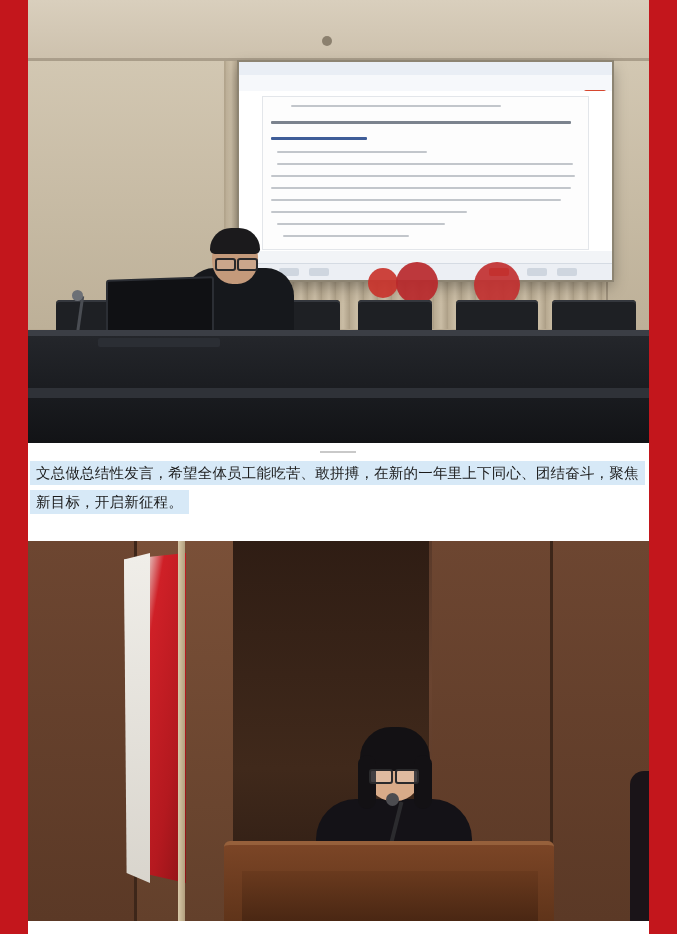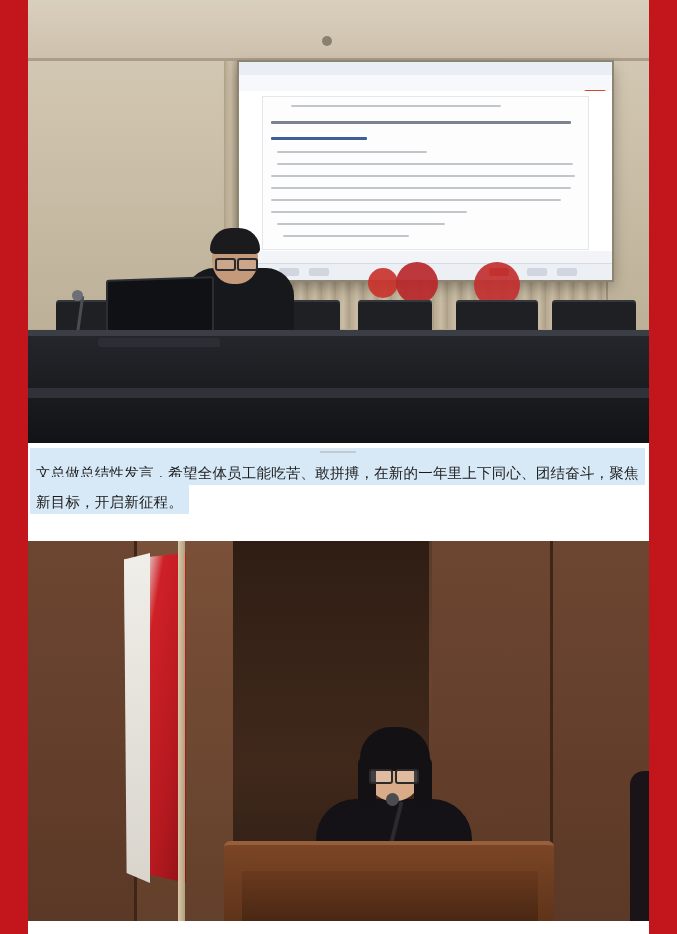--- a/index.html
+++ b/index.html
@@ -205,21 +205,21 @@
     width: 621px;
     padding: 16px 0 8px 0;
     box-sizing: border-box;
   }
   .caption-rule {
     position: absolute; left: 292px; top: 8px; width: 36px; height: 2px;
     background: #c9c9c9;
   }
   .caption {
     margin: 0;
-    padding: 17px 6px 4px 6px;
+    padding: 4px 6px 4px 6px;
     font-size: 14.5px;
     line-height: 29px;
     color: #1b1b1b;
     background: #d7e9f7;
     text-indent: 2em;
     letter-spacing: .2px;
     word-break: break-all;
     box-decoration-break: clone;
     -webkit-box-decoration-break: clone;
     display: inline;

